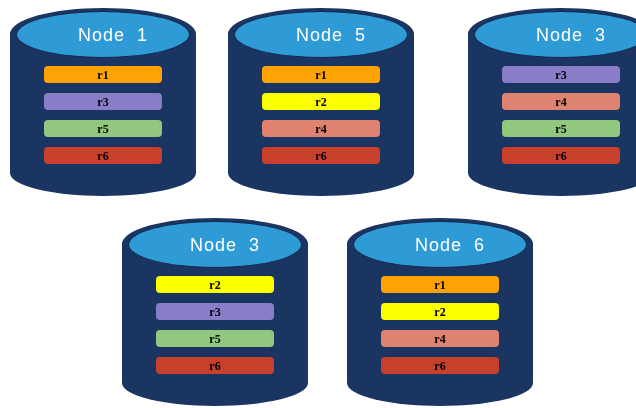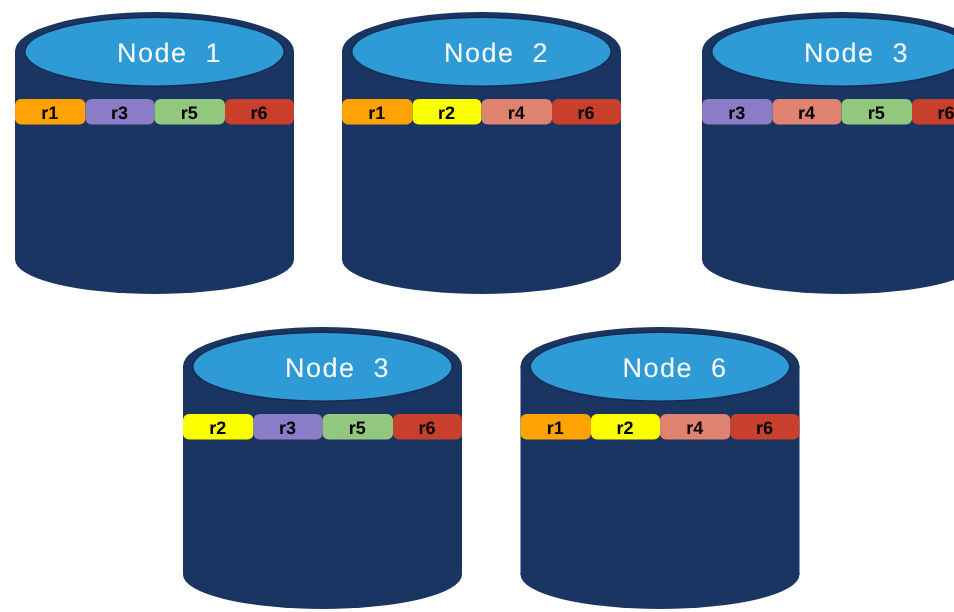--- a/index.html
+++ b/index.html
@@ -69,21 +69,24 @@
     white-space: pre;
     padding-top: 1px;
     margin-left: 20px;
   }
   
   .bars {
     position: absolute;
     left: 0; right: 0;
     top: 58px;
     display: flex;
+    flex-direction: column;
     align-items: center;
+    gap: 10px;
+    font-family: Liberation Serif, serif;
   }
   .bar {
     width: 118px;
     height: 17px;
     border-radius: 4px;
     display: flex;
     align-items: center;
     justify-content: center;
   }
   .bar-label {
@@ -118,21 +121,21 @@
           <span class="bar-label">r6</span>
         </div>
       </div>
   </div>
 
   <div class="node">
     <div class="cyl-bottom"></div>
     <div class="cyl-side"></div>
     <div class="cyl-rim"></div>
     <div class="cyl-top">
-      <span class="node-title">Node  2</span>
+      <span class="node-title">Node  5</span>
     </div>
     <div class="bars">
         <div class="bar" style="background: rgb(255, 162, 3);">
           <span class="bar-label">r1</span>
         </div>
         <div class="bar" style="background: rgb(251, 255, 0);">
           <span class="bar-label">r2</span>
         </div>
         <div class="bar" style="background: rgb(223, 130, 112);">
           <span class="bar-label">r4</span>

